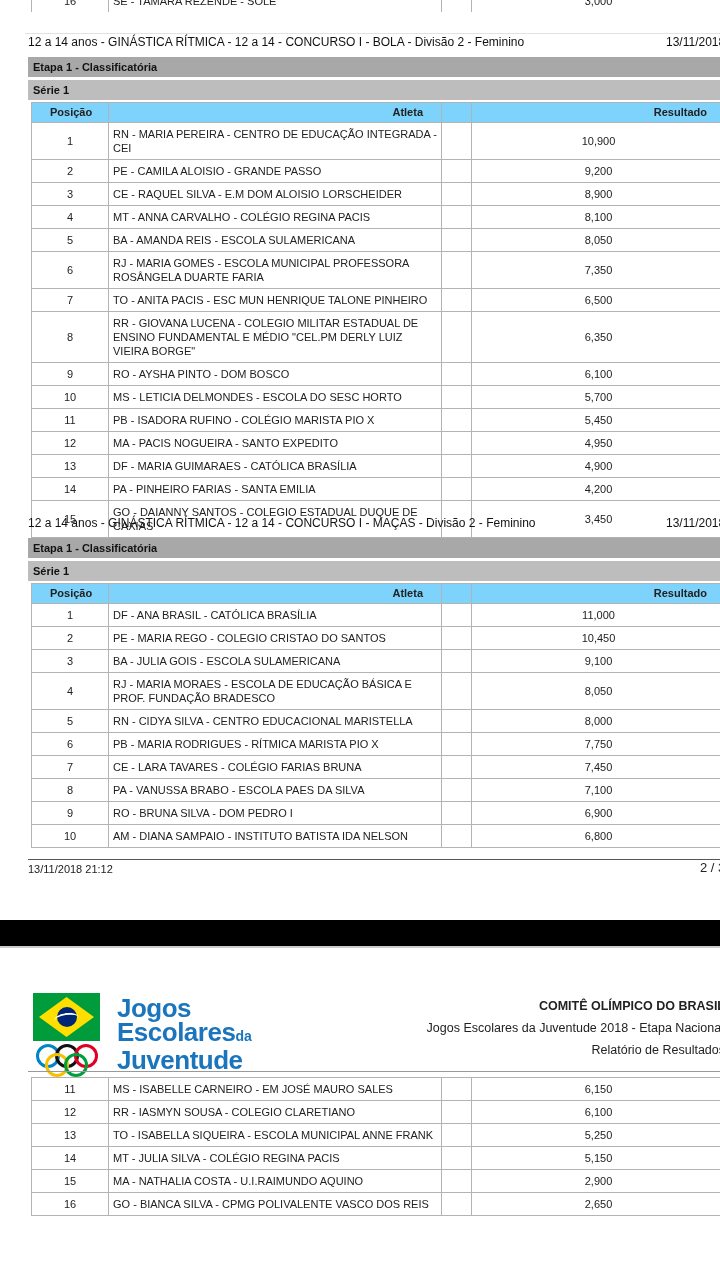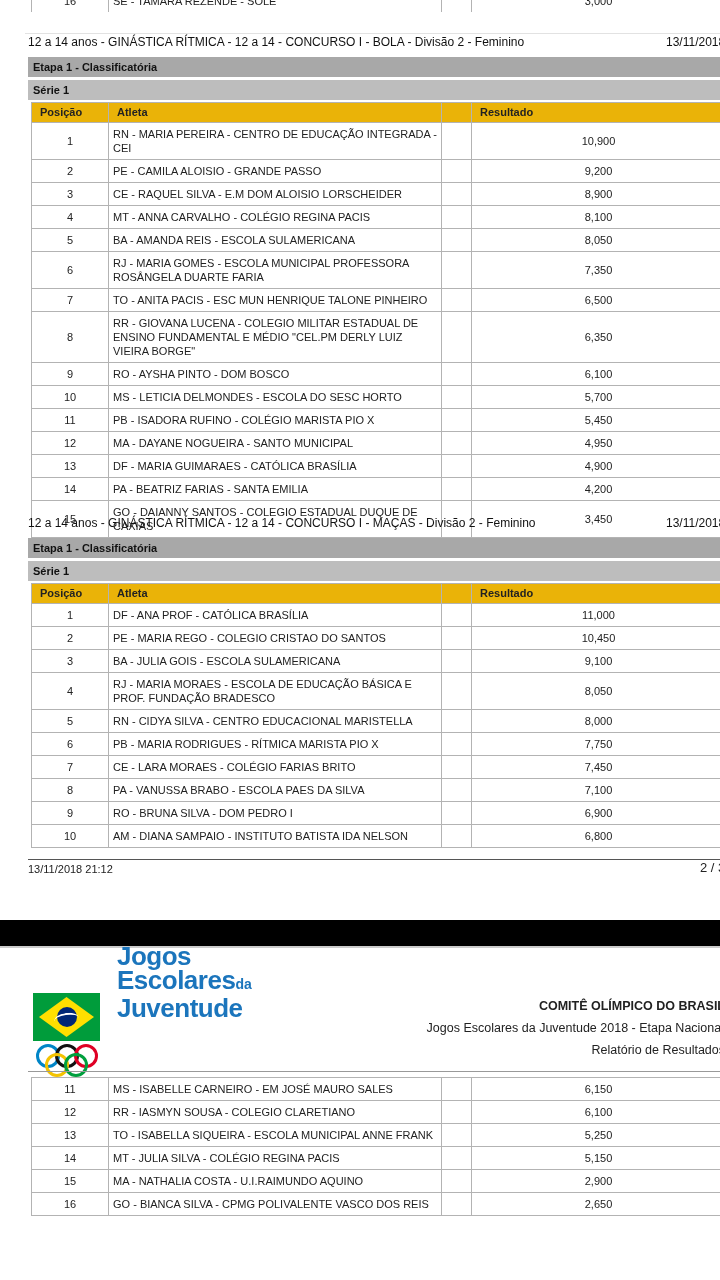--- a/index.html
+++ b/index.html
@@ -3,21 +3,21 @@
 <meta charset="utf-8">
 <style>
   html,body{margin:0;padding:0;}
   body{
     position:relative;width:720px;height:1280px;overflow:hidden;
     background:#ffffff;font-family:"Liberation Sans",sans-serif;color:#1a1a1a;
   }
   
   table.rt{border-collapse:collapse;table-layout:fixed;width:694px;background:#fff;}
   .rt td,.rt th{border:1px solid #b3b3b3;font-size:11px;color:#222;overflow:hidden;}
-  .rt th{background:#eab308;font-weight:bold;padding:3px 8px;line-height:13px;text-align:left;}
+  .rt th{background:#7dd3fc;font-weight:bold;padding:3px 18px;line-height:13px;text-align:right;}
   .rt td{padding:4px;line-height:14px;vertical-align:middle;}
   .c-pos,.c-res{text-align:center;}
   .c-ath{text-align:left;}
   
   .section{position:absolute;left:0;width:720px;}
   .sec-title{position:relative;margin-left:28px;height:16px;font-size:12px;color:#111;white-space:nowrap;}
   .sec-date{position:absolute;left:638px;top:0;white-space:nowrap;}
   .bar{width:696px;margin-left:28px;height:20px;line-height:20px;font-weight:bold;
        font-size:11px;color:#111;padding-left:5px;box-sizing:border-box;}
   .bar.etapa{background:#a8a8a8;margin-top:6px;}
@@ -41,21 +41,21 @@
                 border-radius:50%;background:#002776;}
   #flag .band{position:absolute;left:-3px;top:6px;width:25px;height:11px;border-radius:50%;
               border-top:2px solid #fff;transform:rotate(-8deg);}
   #rings{position:absolute;left:36px;top:1044px;width:64px;height:30px;}
   .ring{position:absolute;width:18px;height:18px;border:3px solid;border-radius:50%;}
   .ring.r-blue{left:0;top:0;border-color:#0085c7;}
   .ring.r-black{left:19px;top:0;border-color:#111111;}
   .ring.r-red{left:38px;top:0;border-color:#df0024;}
   .ring.r-yellow{left:9px;top:9px;border-color:#f4c300;}
   .ring.r-green{left:28px;top:9px;border-color:#009f3d;}
-  #logo-text{position:absolute;left:117px;top:944px;color:#1b75bc;font-weight:bold;
+  #logo-text{position:absolute;left:117px;top:996px;color:#1b75bc;font-weight:bold;
              font-size:26px;line-height:24px;letter-spacing:-0.5px;white-space:nowrap;}
   #logo-text .small{font-size:14px;letter-spacing:0;}
   .hdr-line{position:absolute;font-size:12.5px;color:#222;white-space:nowrap;text-align:right;}
   #hdr-org{top:999px;right:-5px;font-weight:bold;}
   #hdr-event{top:1021px;right:-4px;}
   #hdr-report{top:1043px;right:-5px;}
   #page3-rule{position:absolute;top:1071px;left:28px;width:696px;border-top:1px solid #999;}
   
   #table3-wrap{position:absolute;top:1077px;left:31px;}
 </style>
@@ -166,33 +166,33 @@
     <td class="c-res">5,700</td>
   </tr>
         <tr>
     <td class="c-pos">11</td>
     <td class="c-ath">PB - ISADORA RUFINO - COLÉGIO MARISTA PIO X</td>
     <td class="c-blank"></td>
     <td class="c-res">5,450</td>
   </tr>
         <tr>
     <td class="c-pos">12</td>
-    <td class="c-ath">MA - DAYANE NOGUEIRA - SANTO MUNICIPAL</td>
+    <td class="c-ath">MA - PACIS NOGUEIRA - SANTO EXPEDITO</td>
     <td class="c-blank"></td>
     <td class="c-res">4,950</td>
   </tr>
         <tr>
     <td class="c-pos">13</td>
     <td class="c-ath">DF - MARIA GUIMARAES - CATÓLICA BRASÍLIA</td>
     <td class="c-blank"></td>
     <td class="c-res">4,900</td>
   </tr>
         <tr>
     <td class="c-pos">14</td>
-    <td class="c-ath">PA - BEATRIZ FARIAS - SANTA EMILIA</td>
+    <td class="c-ath">PA - PINHEIRO FARIAS - SANTA EMILIA</td>
     <td class="c-blank"></td>
     <td class="c-res">4,200</td>
   </tr>
         <tr>
     <td class="c-pos">15</td>
     <td class="c-ath">GO - DAIANNY SANTOS - COLEGIO ESTADUAL DUQUE DE CAXIAS</td>
     <td class="c-blank"></td>
     <td class="c-res">3,450</td>
   </tr>
       </tbody>
@@ -217,21 +217,21 @@
       <tr>
         <th>Posição</th>
         <th>Atleta</th>
         <th></th>
         <th>Resultado</th>
       </tr>
     </thead>
     <tbody>
         <tr>
     <td class="c-pos">1</td>
-    <td class="c-ath">DF - ANA PROF - CATÓLICA BRASÍLIA</td>
+    <td class="c-ath">DF - ANA BRASIL - CATÓLICA BRASÍLIA</td>
     <td class="c-blank"></td>
     <td class="c-res">11,000</td>
   </tr>
         <tr>
     <td class="c-pos">2</td>
     <td class="c-ath">PE - MARIA REGO - COLEGIO CRISTAO DO SANTOS</td>
     <td class="c-blank"></td>
     <td class="c-res">10,450</td>
   </tr>
         <tr>
@@ -253,21 +253,21 @@
     <td class="c-res">8,000</td>
   </tr>
         <tr>
     <td class="c-pos">6</td>
     <td class="c-ath">PB - MARIA RODRIGUES - RÍTMICA MARISTA PIO X</td>
     <td class="c-blank"></td>
     <td class="c-res">7,750</td>
   </tr>
         <tr>
     <td class="c-pos">7</td>
-    <td class="c-ath">CE - LARA MORAES - COLÉGIO FARIAS BRITO</td>
+    <td class="c-ath">CE - LARA TAVARES - COLÉGIO FARIAS BRUNA</td>
     <td class="c-blank"></td>
     <td class="c-res">7,450</td>
   </tr>
         <tr>
     <td class="c-pos">8</td>
     <td class="c-ath">PA - VANUSSA BRABO - ESCOLA PAES DA SILVA</td>
     <td class="c-blank"></td>
     <td class="c-res">7,100</td>
   </tr>
         <tr>

